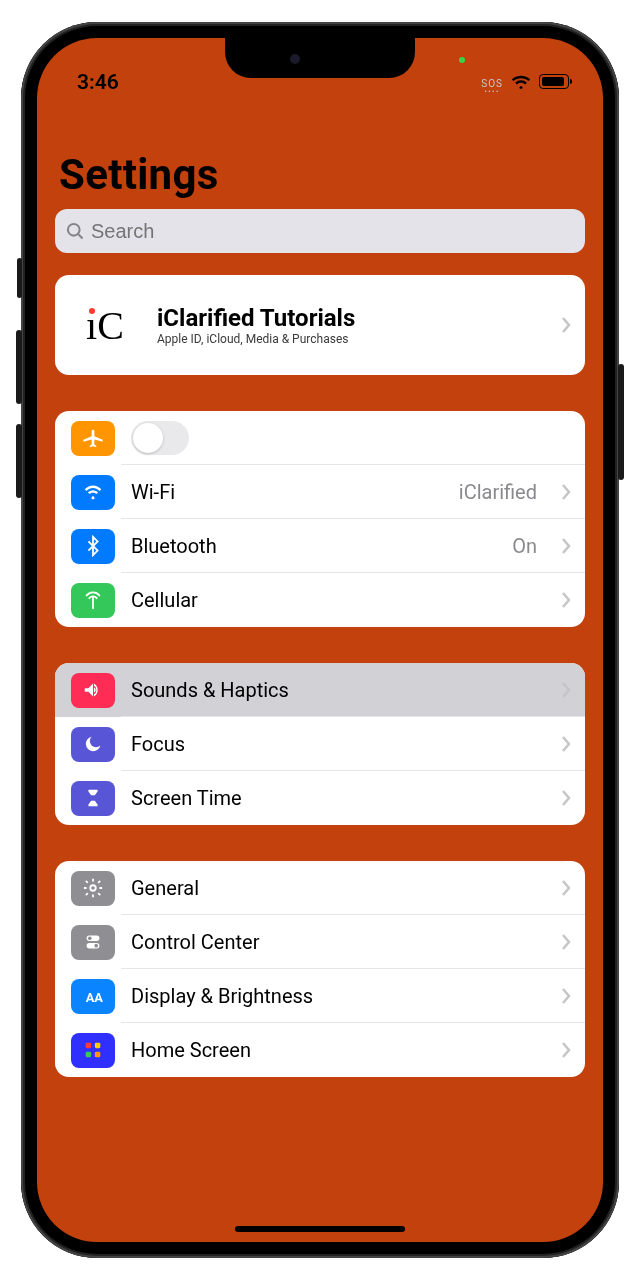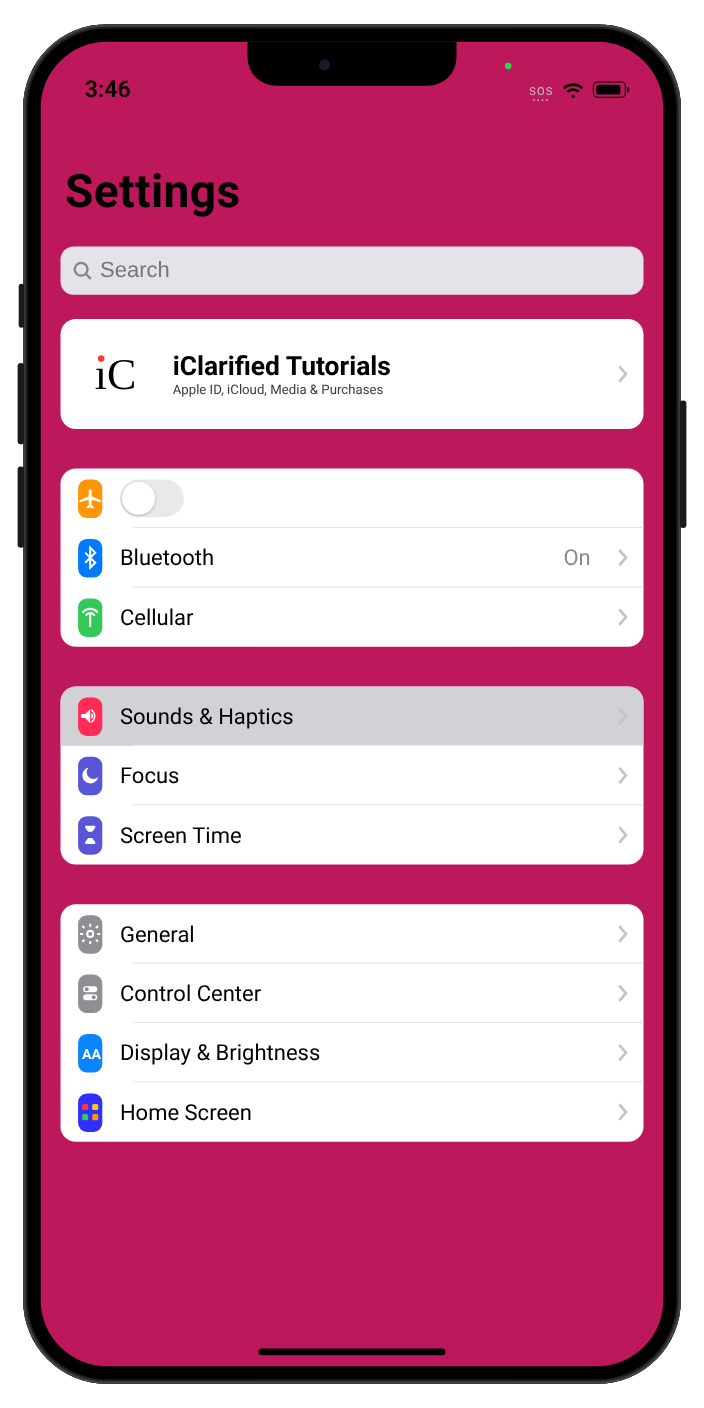--- a/index.html
+++ b/index.html
@@ -39,21 +39,21 @@
       border-radius: 3px;
     }
     .side.l1 { left:-4px; top:236px; width:5px; height:40px; }
     .side.l2 { left:-5px; top:308px; width:6px; height:74px; }
     .side.l3 { left:-5px; top:402px; width:6px; height:74px; }
     .side.r1 { right:-5px; top:342px; width:6px; height:116px; }
     .screen {
       width: 100%;
       height: 100%;
       border-radius: 60px;
-      background: #be185d;
+      background: #c2410c;
       overflow: hidden;
       position: relative;
     }
     .notch {
       position: absolute;
       top: 0;
       left: 50%;
       transform: translateX(-50%);
       width: 190px;
       height: 40px;
@@ -139,21 +139,20 @@
     }
     .search-bar {
       background: #e4e3e9;
       border-radius: 12px;
       height: 44px;
       display: flex;
       align-items: center;
       padding: 0 10px;
       gap: 6px;
       margin-bottom: 22px;
-      margin-top: 15px;
     }
     .search-bar svg { color:#858589; }
     .search-bar input {
       border:none;
       background:transparent;
       font-size:20px;
       color:#8a8a8e;
       outline:none;
       flex:1;
     }
@@ -213,21 +212,21 @@
       content:"";
       position:absolute;
       bottom:0;
       left:66px; right:0;
       height:1px;
       background:#e5e5ea;
     }
     .group .row:last-child::after { display:none; }
     .row.selected { background:#d1d1d6; }
     .icon-box {
-      width:22px; height:35px;
+      width:44px; height:35px;
       border-radius:8px;
       display:flex;
       align-items:center;
       justify-content:center;
       color:#fff;
       flex-shrink:0;
     }
     .icon-box svg { width:22px; height:22px; }
     .row-label {
       font-size:20px;
@@ -341,20 +340,34 @@
               <svg viewBox="0 0 24 24" fill="#fff">
                 <path d="M21 14l-9-4V4.5C12 3.7 11.3 3 10.5 3S9 3.7 9 4.5V10l-9 4v2l9-2.5V19l-2 1.5V22l3.5-1 3.5 1v-1.5L12 19v-5.5l9 2.5z" transform="translate(1.5,0)"></path>
               </svg>
             </div>
           <div class="toggle">
               <div class="toggle-knob"></div>
             </div>
         </div>
         <div class="row">
           <div class="icon-box bg-blue">
+              <svg viewBox="0 0 24 24" fill="#fff">
+                <path d="M12 20c-1 0-1.8-.8-1.8-1.8l1.8-2 1.8 2c0 1-.8 1.8-1.8 1.8zM6.5 12.5C8 11 10 10 12 10s4 1 5.5 2.5l-1.8 1.8c-1-1-2.3-1.5-3.7-1.5s-2.7.5-3.7 1.5zM3 9c2.5-2.5 5.6-4 9-4s6.5 1.5 9 4l-1.8 1.8C17 8.5 14.7 7.5 12 7.5S7 8.5 4.8 10.8z"></path>
+              </svg>
+            </div>
+          <div class="row-label">Wi-Fi</div>
+          <div class="row-value">iClarified</div>
+          <div class="chevron">
+              <svg width="10" height="18" viewBox="0 0 10 18" fill="none" stroke="currentColor" stroke-width="2.5">
+                <polyline points="2,2 8,9 2,16"></polyline>
+              </svg>
+            </div>
+        </div>
+        <div class="row">
+          <div class="icon-box bg-blue">
               <svg viewBox="0 0 24 24" fill="none" stroke="#fff" stroke-width="2">
                 <path d="M7 7l10 10-5 5V2l5 5L7 17"></path>
               </svg>
             </div>
           <div class="row-label">Bluetooth</div>
           <div class="row-value">On</div>
           <div class="chevron">
               <svg width="10" height="18" viewBox="0 0 10 18" fill="none" stroke="currentColor" stroke-width="2.5">
                 <polyline points="2,2 8,9 2,16"></polyline>
               </svg>

